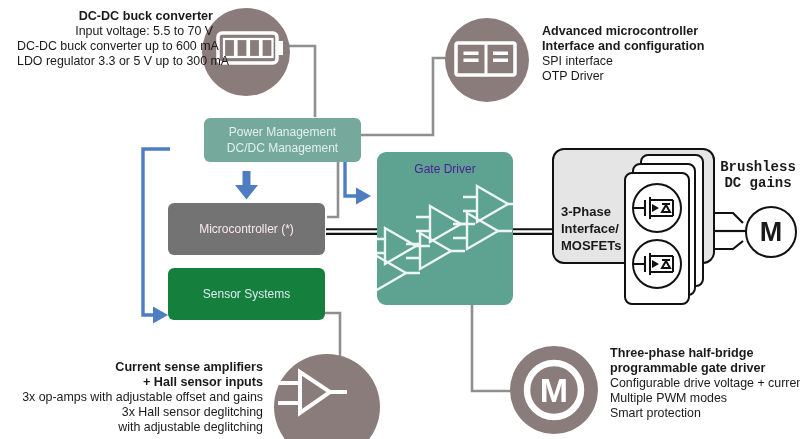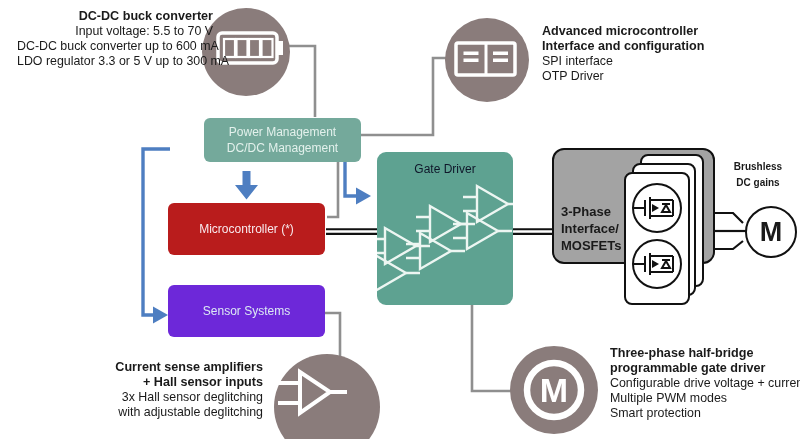--- a/index.html
+++ b/index.html
@@ -6,41 +6,41 @@
   .stage{position:relative;width:800px;height:439px;background:#ffffff;overflow:hidden;
          font-family:"Liberation Sans",sans-serif;color:#1a1a1a;}
   svg{display:block;}
   .layer{position:absolute;left:0;top:0;width:800px;height:439px;}
 
   
   .box{position:absolute;border-radius:6px;display:flex;flex-direction:column;
        align-items:center;justify-content:center;text-align:center;
        font-size:12px;line-height:16px;}
   .box-power{left:168px;top:118px;width:157px;height:44px;background:#74A99B;color:#E3F1EC;margin-left:36px;}
-  .box-micro{left:168px;top:203px;width:157px;height:52px;background:#b91c1c;color:#F8E9ED;}
-  .box-sensor{left:168px;top:285px;width:157px;height:52px;background:#6d28d9;color:#DCE9F4;}
+  .box-micro{left:168px;top:203px;width:157px;height:52px;background:#737373;color:#F8E9ED;}
+  .box-sensor{left:168px;top:268px;width:157px;height:52px;background:#15803d;color:#DCE9F4;}
   .box-gate{left:377px;top:152px;width:136px;height:153px;background:#5EA291;border-radius:9px;
-            color:#0f172a;overflow:hidden;}
+            color:#4c1d95;overflow:hidden;}
   .gate-title{position:absolute;left:0;top:9px;width:100%;text-align:center;font-size:12px;}
 
   
-  .box-inverter{left:552px;top:148px;width:163px;height:116px;background:#a3a3a3;
+  .box-inverter{left:552px;top:148px;width:163px;height:116px;background:#e5e5e5;
                 border:2.5px solid #111;border-radius:12px;position:absolute;box-sizing:border-box;padding-left:44px;}
   .inv-label{position:absolute;left:7px;top:53px;font-size:13px;font-weight:bold;line-height:17px;}
   .card{position:absolute;background:#fff;border:2.3px solid #111;border-radius:8px;box-sizing:border-box;}
   .card-back{left:86px;top:4px;width:64px;height:133px;}
   .card-mid{left:78px;top:13px;width:64px;height:133px;}
   .card-front{left:70px;top:22px;width:66px;height:133px;}
 
   
   .motor-circle{position:absolute;left:745px;top:206px;width:52px;height:52px;background:#fff;
                 border:2.5px solid #111;border-radius:50%;display:flex;align-items:center;
                 justify-content:center;font-size:27px;font-weight:bold;box-sizing:border-box;}
   .motor-caption{position:absolute;left:718px;top:159px;width:80px;text-align:center;
-                 font-size:10px;font-weight:bold;line-height:16px;}
+                 font-size:14px;font-weight:bold;line-height:16px;font-family:Liberation Mono, monospace;}
 
   
   .circle{position:absolute;background:#8A7C7B;border-radius:50%;}
   .c-battery{left:202px;top:8px;width:88px;height:88px;}
   .c-chip{left:445px;top:18px;width:84px;height:84px;}
   .c-opamp{left:274px;top:354px;width:106px;height:106px;}
   .c-motor{left:510px;top:346px;width:88px;height:88px;}
 
   
   .note{position:absolute;font-size:12.4px;line-height:15px;}
@@ -214,20 +214,21 @@
   <div class="note note-tr">
     <b>Advanced microcontroller</b>
     <b>Interface and configuration</b>
     <div>SPI interface</div>
     <div>OTP Driver</div>
   </div>
 
   <div class="note note-bl">
     <b>Current sense amplifiers</b>
     <b>+ Hall sensor inputs</b>
+    <div>3x op-amps with adjustable offset and gains</div>
     <div>3x Hall sensor deglitching</div>
     <div>with adjustable deglitching</div>
   </div>
 
   <div class="note note-br">
     <b>Three-phase half-bridge</b>
     <b>programmable gate driver</b>
     <div>Configurable drive voltage + current</div>
     <div>Multiple PWM modes</div>
     <div>Smart protection</div>

